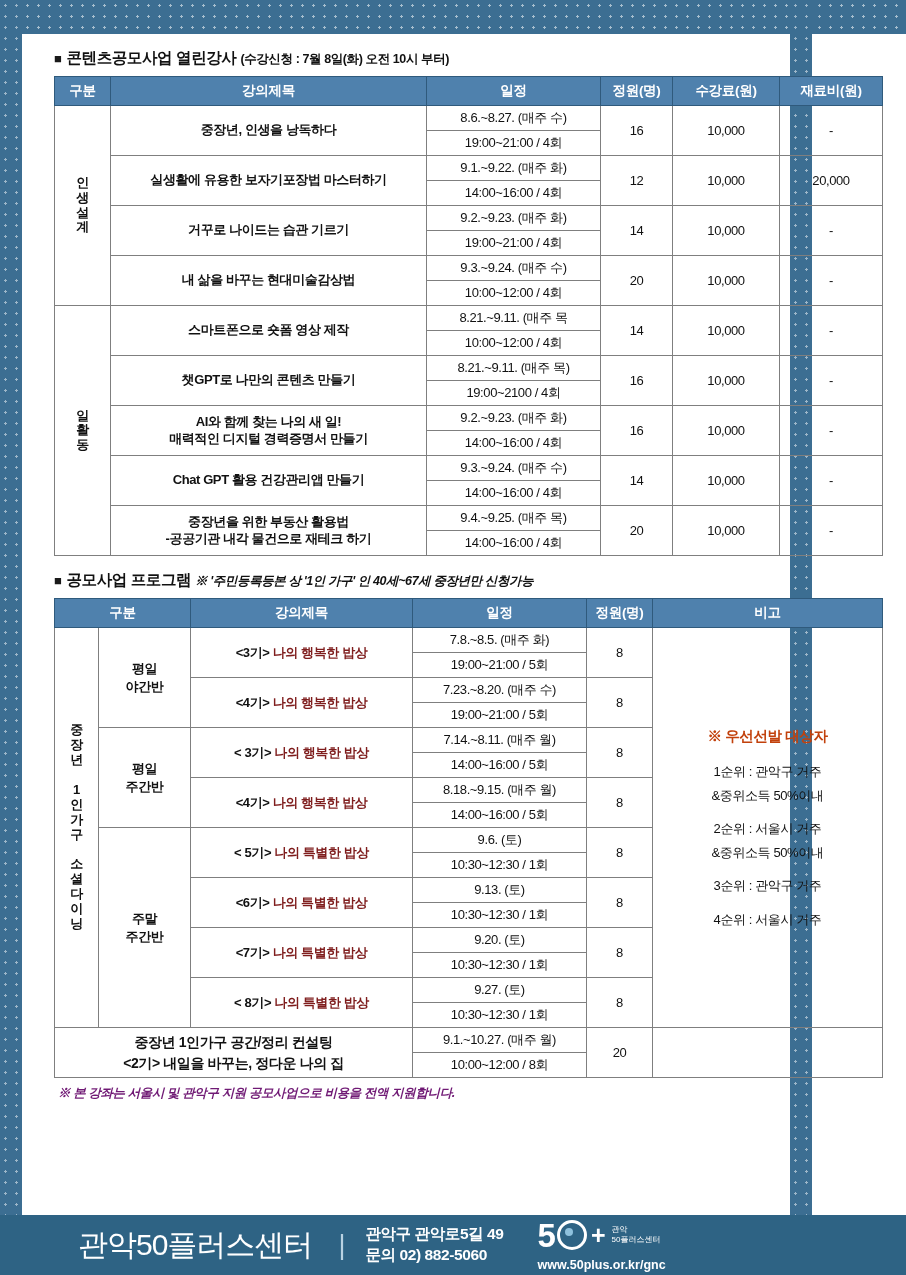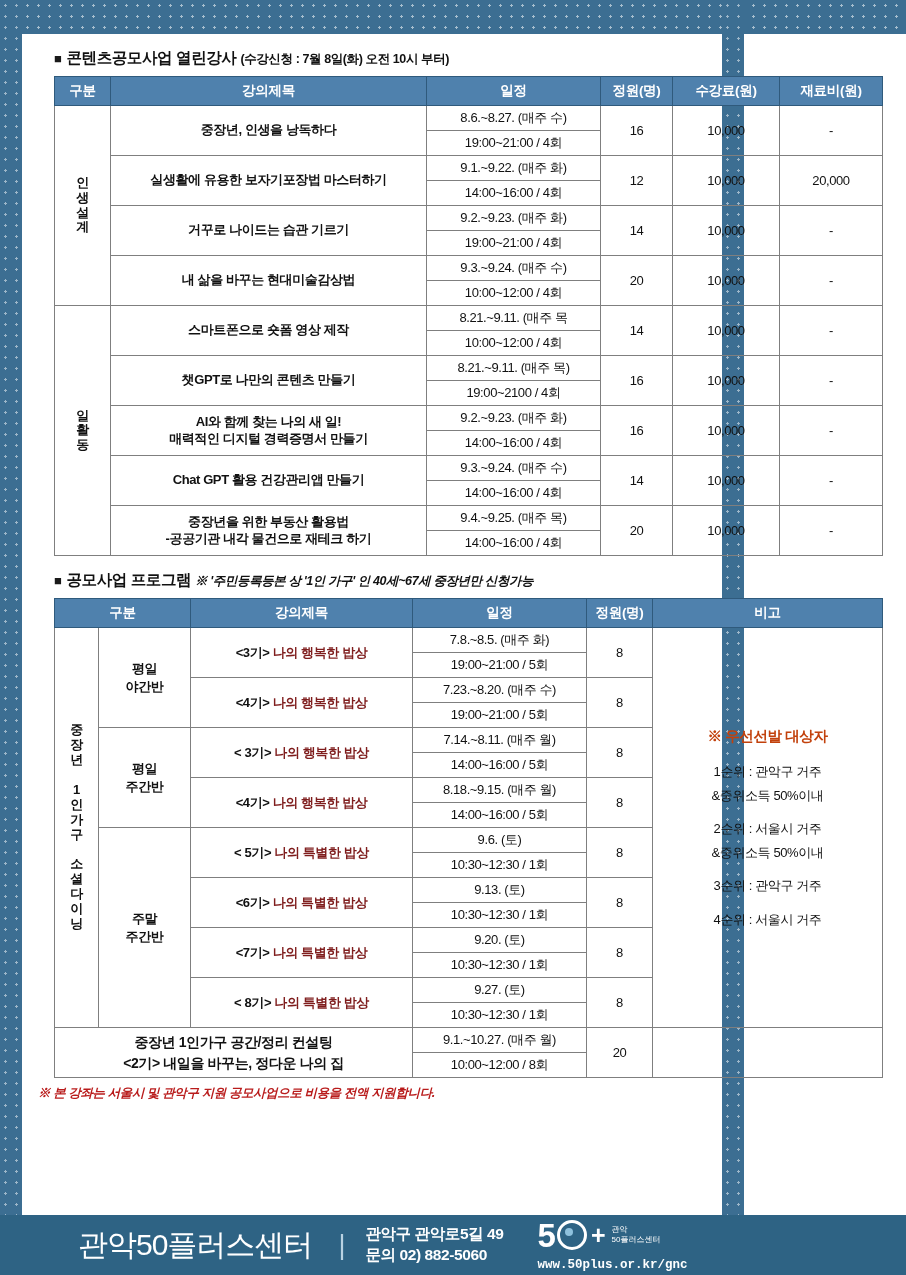--- a/index.html
+++ b/index.html
@@ -9,21 +9,21 @@
   body {
     width: 906px;
     height: 1275px;
     font-family: "Liberation Sans", sans-serif;
     background: #ffffff;
     position: relative;
     overflow: hidden;
   }
   .page {
     position: relative;
-    width: 744px;
+    width: 812px;
     height: 1275px;
     box-sizing: border-box;
   }
   
   .top-band {
     position: absolute;
     left: 0; top: 0;
     width: 906px;
     height: 34px;
     background: #3c6e92;
@@ -171,26 +171,26 @@
   td.note .hl {
     color: #c2410c;
     font-weight: bold;
     font-size: 14.5px;
     display: block;
     margin-bottom: 10px;
   }
   td.note .ln { display: block; }
   td.note .gap { display: block; height: 9px; }
   .footnote {
-    margin-left: 16px;
+    margin-left: 36px;
     margin-top: 7px;
     font-size: 12.5px;
     font-style: italic;
     font-weight: bold;
-    color: #b91c1c;
+    color: #701a75;
     letter-spacing: -0.4px;
   }
   
   .footer {
     position: absolute;
     left: 0;
     top: 1215px;
     width: 906px;
     height: 60px;
     background: #2e6384;
@@ -564,17 +564,17 @@
       <div class="logo-block">
         <div class="logo-row">
           <span class="logo-5">5</span>
           <span class="logo-o"></span>
           <span class="logo-plus">+</span>
           <span class="logo-txt">
             <span style="display:block">관악</span>
             <span style="display:block">50플러스센터</span>
           </span>
         </div>
-        <div class="footer-url" style="margin-left:0;margin-top:6px;font-family:Liberation Mono, monospace;">www.50plus.or.kr/gnc</div>
+        <div class="footer-url" style="margin-left:0;margin-top:6px;">www.50plus.or.kr/gnc</div>
       </div>
     </div>
   </div>
 </div>
 
 </body></html>

